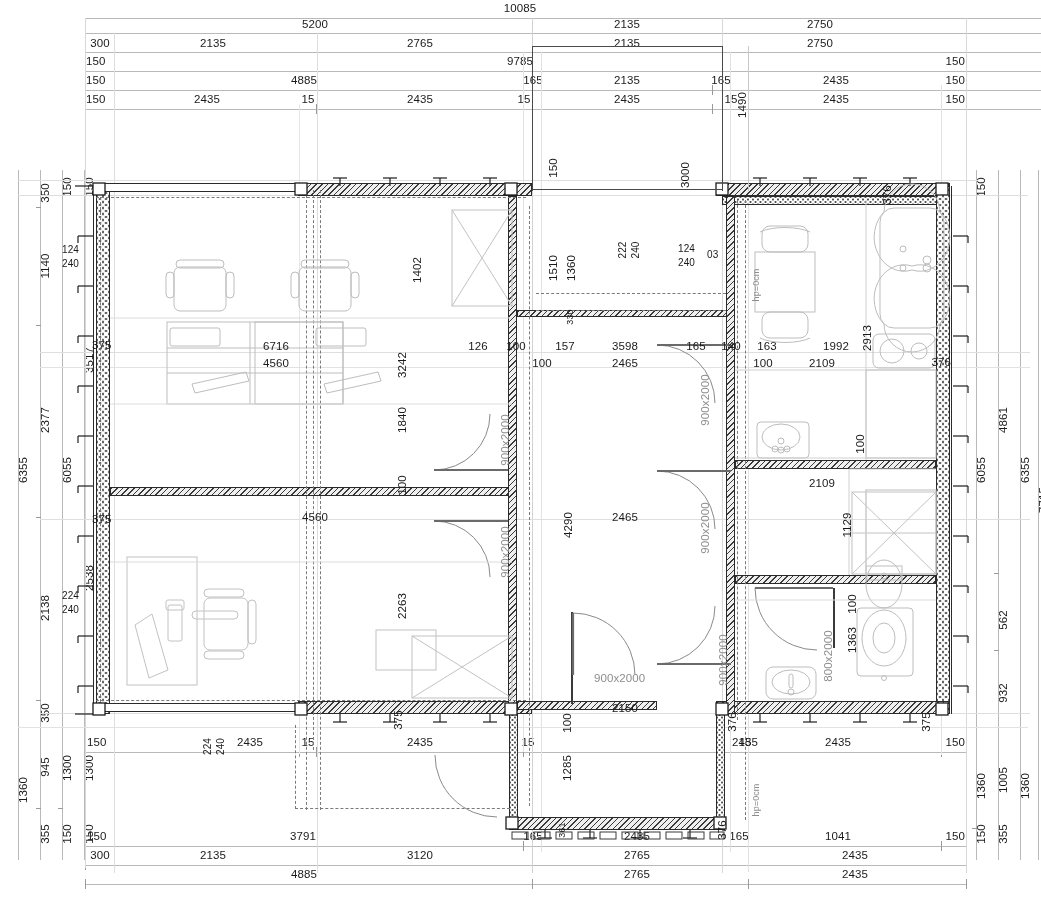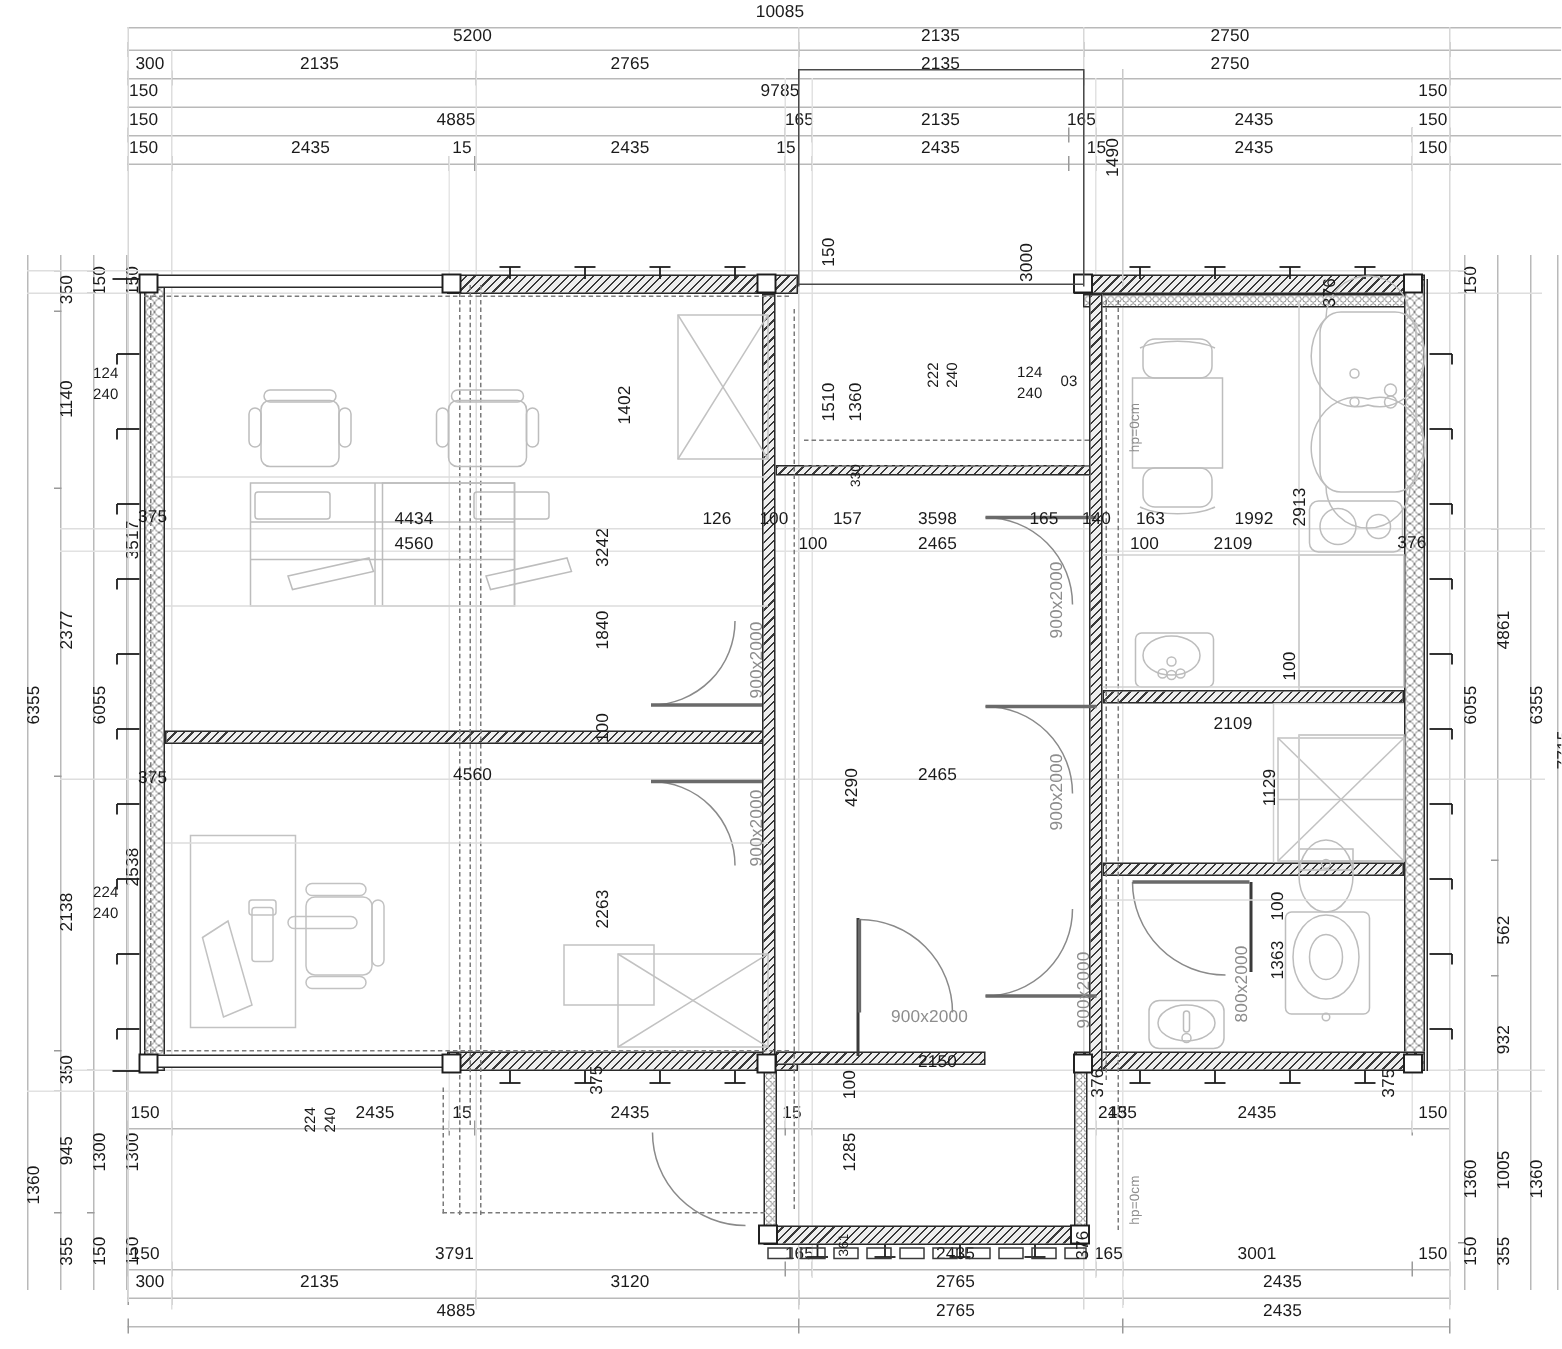--- a/index.html
+++ b/index.html
@@ -265,21 +265,21 @@
   <div class="tick" style="left:541px;top:841px;height:10px;"></div>
   <div class="tick" style="left:730px;top:841px;height:10px;"></div>
   <div class="tick" style="left:748px;top:841px;height:10px;"></div>
   <div class="tick" style="left:941px;top:841px;height:10px;"></div>
   <div class="tick" style="left:966px;top:841px;height:10px;"></div>
   <div class="dt" style="left:87px;top:831px;">150</div>
   <div class="dt c" style="left:303px;top:831px;">3791</div>
   <div class="dt c" style="left:533px;top:831px;">165</div>
   <div class="dt c" style="left:637px;top:831px;">2435</div>
   <div class="dt c" style="left:739px;top:831px;">165</div>
-  <div class="dt c" style="left:838px;top:831px;">3001</div>
+  <div class="dt c" style="left:838px;top:831px;">1041</div>
   <div class="dt r" style="left:965px;top:831px;">150</div>
 
   <div class="dimline" style="left:85px;top:865px;width:881px;"></div>
   <div class="tick" style="left:85px;top:860px;height:10px;"></div>
   <div class="tick" style="left:114px;top:860px;height:10px;"></div>
   <div class="tick" style="left:317px;top:860px;height:10px;"></div>
   <div class="tick" style="left:532px;top:860px;height:10px;"></div>
   <div class="tick" style="left:748px;top:860px;height:10px;"></div>
   <div class="tick" style="left:966px;top:860px;height:10px;"></div>
   <div class="dt c" style="left:100px;top:850px;">300</div>
@@ -612,21 +612,21 @@
       <line x1="110" y1="562" x2="512" y2="562"></line>
       <line x1="735" y1="600" x2="936" y2="600"></line>
     </g>
   </svg>
 
   <div class="dt vertc" style="left:412px;top:270px;">1402</div>
   <div class="dt vertc" style="left:397px;top:365px;">3242</div>
   <div class="dt vertc" style="left:397px;top:420px;">1840</div>
   <div class="dt vertc" style="left:397px;top:485px;">100</div>
   <div class="dt vertc" style="left:397px;top:606px;">2263</div>
-  <div class="dt c" style="left:276px;top:341px;">4434</div>
+  <div class="dt c" style="left:276px;top:341px;">6716</div>
   <div class="dt c" style="left:276px;top:358px;">4560</div>
   <div class="dt c" style="left:315px;top:512px;">4560</div>
 
   <div class="dt" style="left:92px;top:340px;">375</div>
   <div class="dt" style="left:92px;top:514px;">375</div>
   <div class="dt vertc" style="left:393px;top:720px;">375</div>
   <div class="dt vertc" style="left:921px;top:722px;">375</div>
   <div class="dt vertc" style="left:882px;top:195px;">376</div>
   <div class="dt r" style="left:951px;top:357px;">376</div>
   <div class="dt vertc" style="left:727px;top:722px;">376</div>

